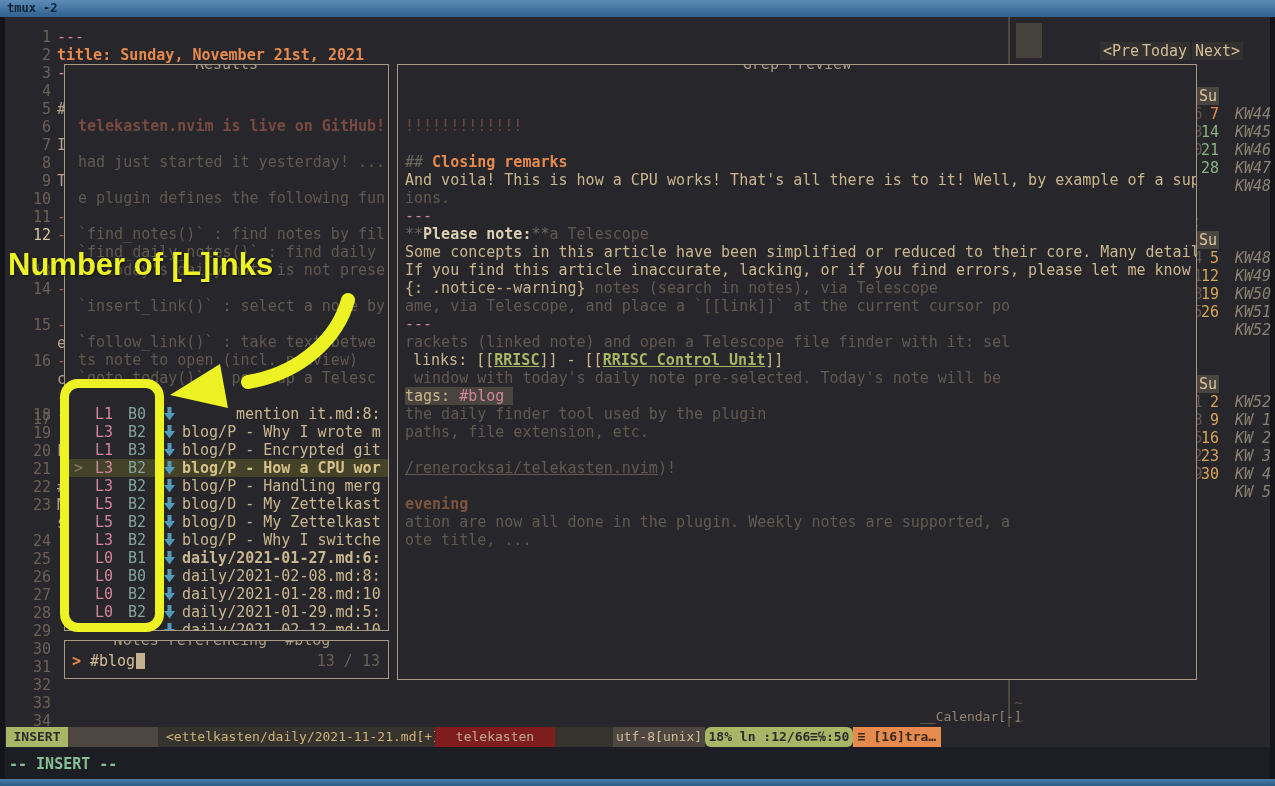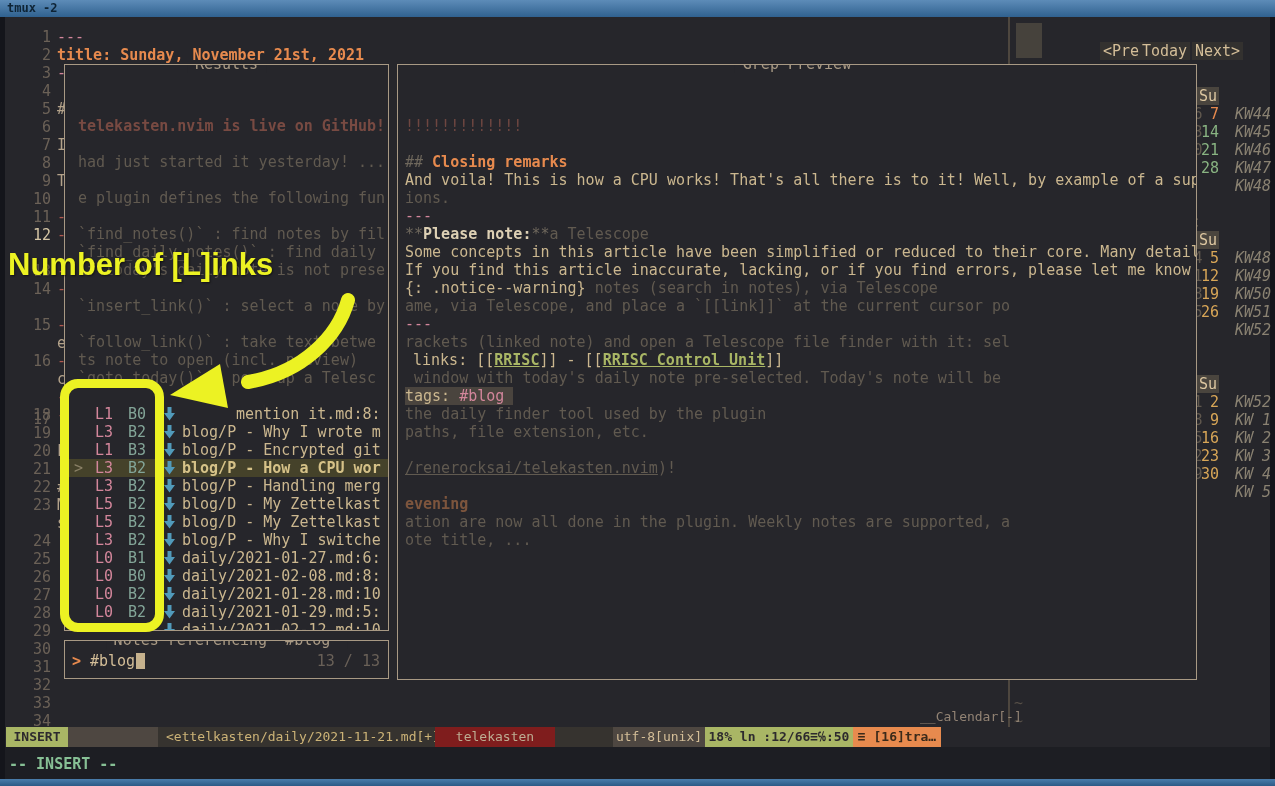--- a/index.html
+++ b/index.html
@@ -263,21 +263,21 @@
                 <path d="M4.5 0 h4 v6 h3.5 L6.5 13.5 L1 6 h3.5 z" fill="#519aba"></path>
               </svg></div>
             <div class="mono" style="left: 117px; top: 466px; color: rgb(203, 183, 143); font-weight: normal;">blog/P - Why I switche</div>
           </div>
           <div>
             <div class="mono Lcol" style="left: 30px; top: 484px;">L0</div>
             <div class="mono Bcol" style="left: 63px; top: 484px;">B1</div>
             <div style="position: absolute; left: 98px; top: 484px; width: 13px; height: 18px;"><svg width="13" height="14" viewBox="0 0 13 14" style="margin-top:2px">
                 <path d="M4.5 0 h4 v6 h3.5 L6.5 13.5 L1 6 h3.5 z" fill="#519aba"></path>
               </svg></div>
-            <div class="mono" style="left: 117px; top: 484px; color: rgb(203, 183, 143); font-weight: normal;">daily/2021-01-27.md:6:</div>
+            <div class="mono" style="left: 117px; top: 484px; color: rgb(203, 183, 143); font-weight: bold;">daily/2021-01-27.md:6:</div>
           </div>
           <div>
             <div class="mono Lcol" style="left: 30px; top: 502px;">L0</div>
             <div class="mono Bcol" style="left: 63px; top: 502px;">B0</div>
             <div style="position: absolute; left: 98px; top: 502px; width: 13px; height: 18px;"><svg width="13" height="14" viewBox="0 0 13 14" style="margin-top:2px">
                 <path d="M4.5 0 h4 v6 h3.5 L6.5 13.5 L1 6 h3.5 z" fill="#519aba"></path>
               </svg></div>
             <div class="mono" style="left: 117px; top: 502px; color: rgb(203, 183, 143); font-weight: normal;">daily/2021-02-08.md:8:</div>
           </div>
           <div>
@@ -353,21 +353,21 @@
         <circle cx="3" cy="11" r="1.8" fill="none" stroke="#d4be98" stroke-width="1.2"></circle>
         <circle cx="9" cy="4" r="1.6" fill="none" stroke="#d4be98" stroke-width="1.2"></circle>
         <path d="M3 4.8 V9.2 M9 5.6 C9 8, 5 8.5, 3 9" fill="none" stroke="#d4be98" stroke-width="1.2"></path>
       </svg>
       <span style="margin-left:4px;">main!</span>
     </div>
     <div class="seg" style="left:153px;width:300px;background:#36332f;color:#ccb377;padding-left:8px;">&lt;ettelkasten/daily/2021-11-21.md[+]</div>
     <div class="seg" style="left:453px;width:155px;background:#36332f;"></div>
     <div class="seg" style="left:430px;width:120px;background:#7f1d1d;color:#bdae93;text-align:center;">telekasten</div>
     <div class="seg" style="left:608px;width:92px;background:#4e4741;color:#d4be98;text-align:center;">utf-8[unix]</div>
-    <div class="seg" style="left:700px;width:148px;background:#a9b665;color:#2d2a2e;font-weight:bold;text-align:center;">18% ln :12/66≡℅:50</div>
+    <div class="seg" style="left:700px;width:148px;background:#a9b665;color:#2d2a2e;font-weight:bold;text-align:center;border-radius:6px;">18% ln :12/66≡℅:50</div>
     <div class="seg" style="left:848px;width:88px;background:#e78a4e;color:#3a2a1a;font-weight:bold;text-align:center;">≡ [16]tra…</div>
   </div>
 
   <div class="belowbar">
     <div class="mono" style="left:4px;top:8px;color:#87c095;font-weight:bold;">-- INSERT --</div>
   </div>
 
   <div class="bluestrip"></div>
 
   <div class="anno-text" style="left:8px;top:247px;">Number of [L]inks</div>

